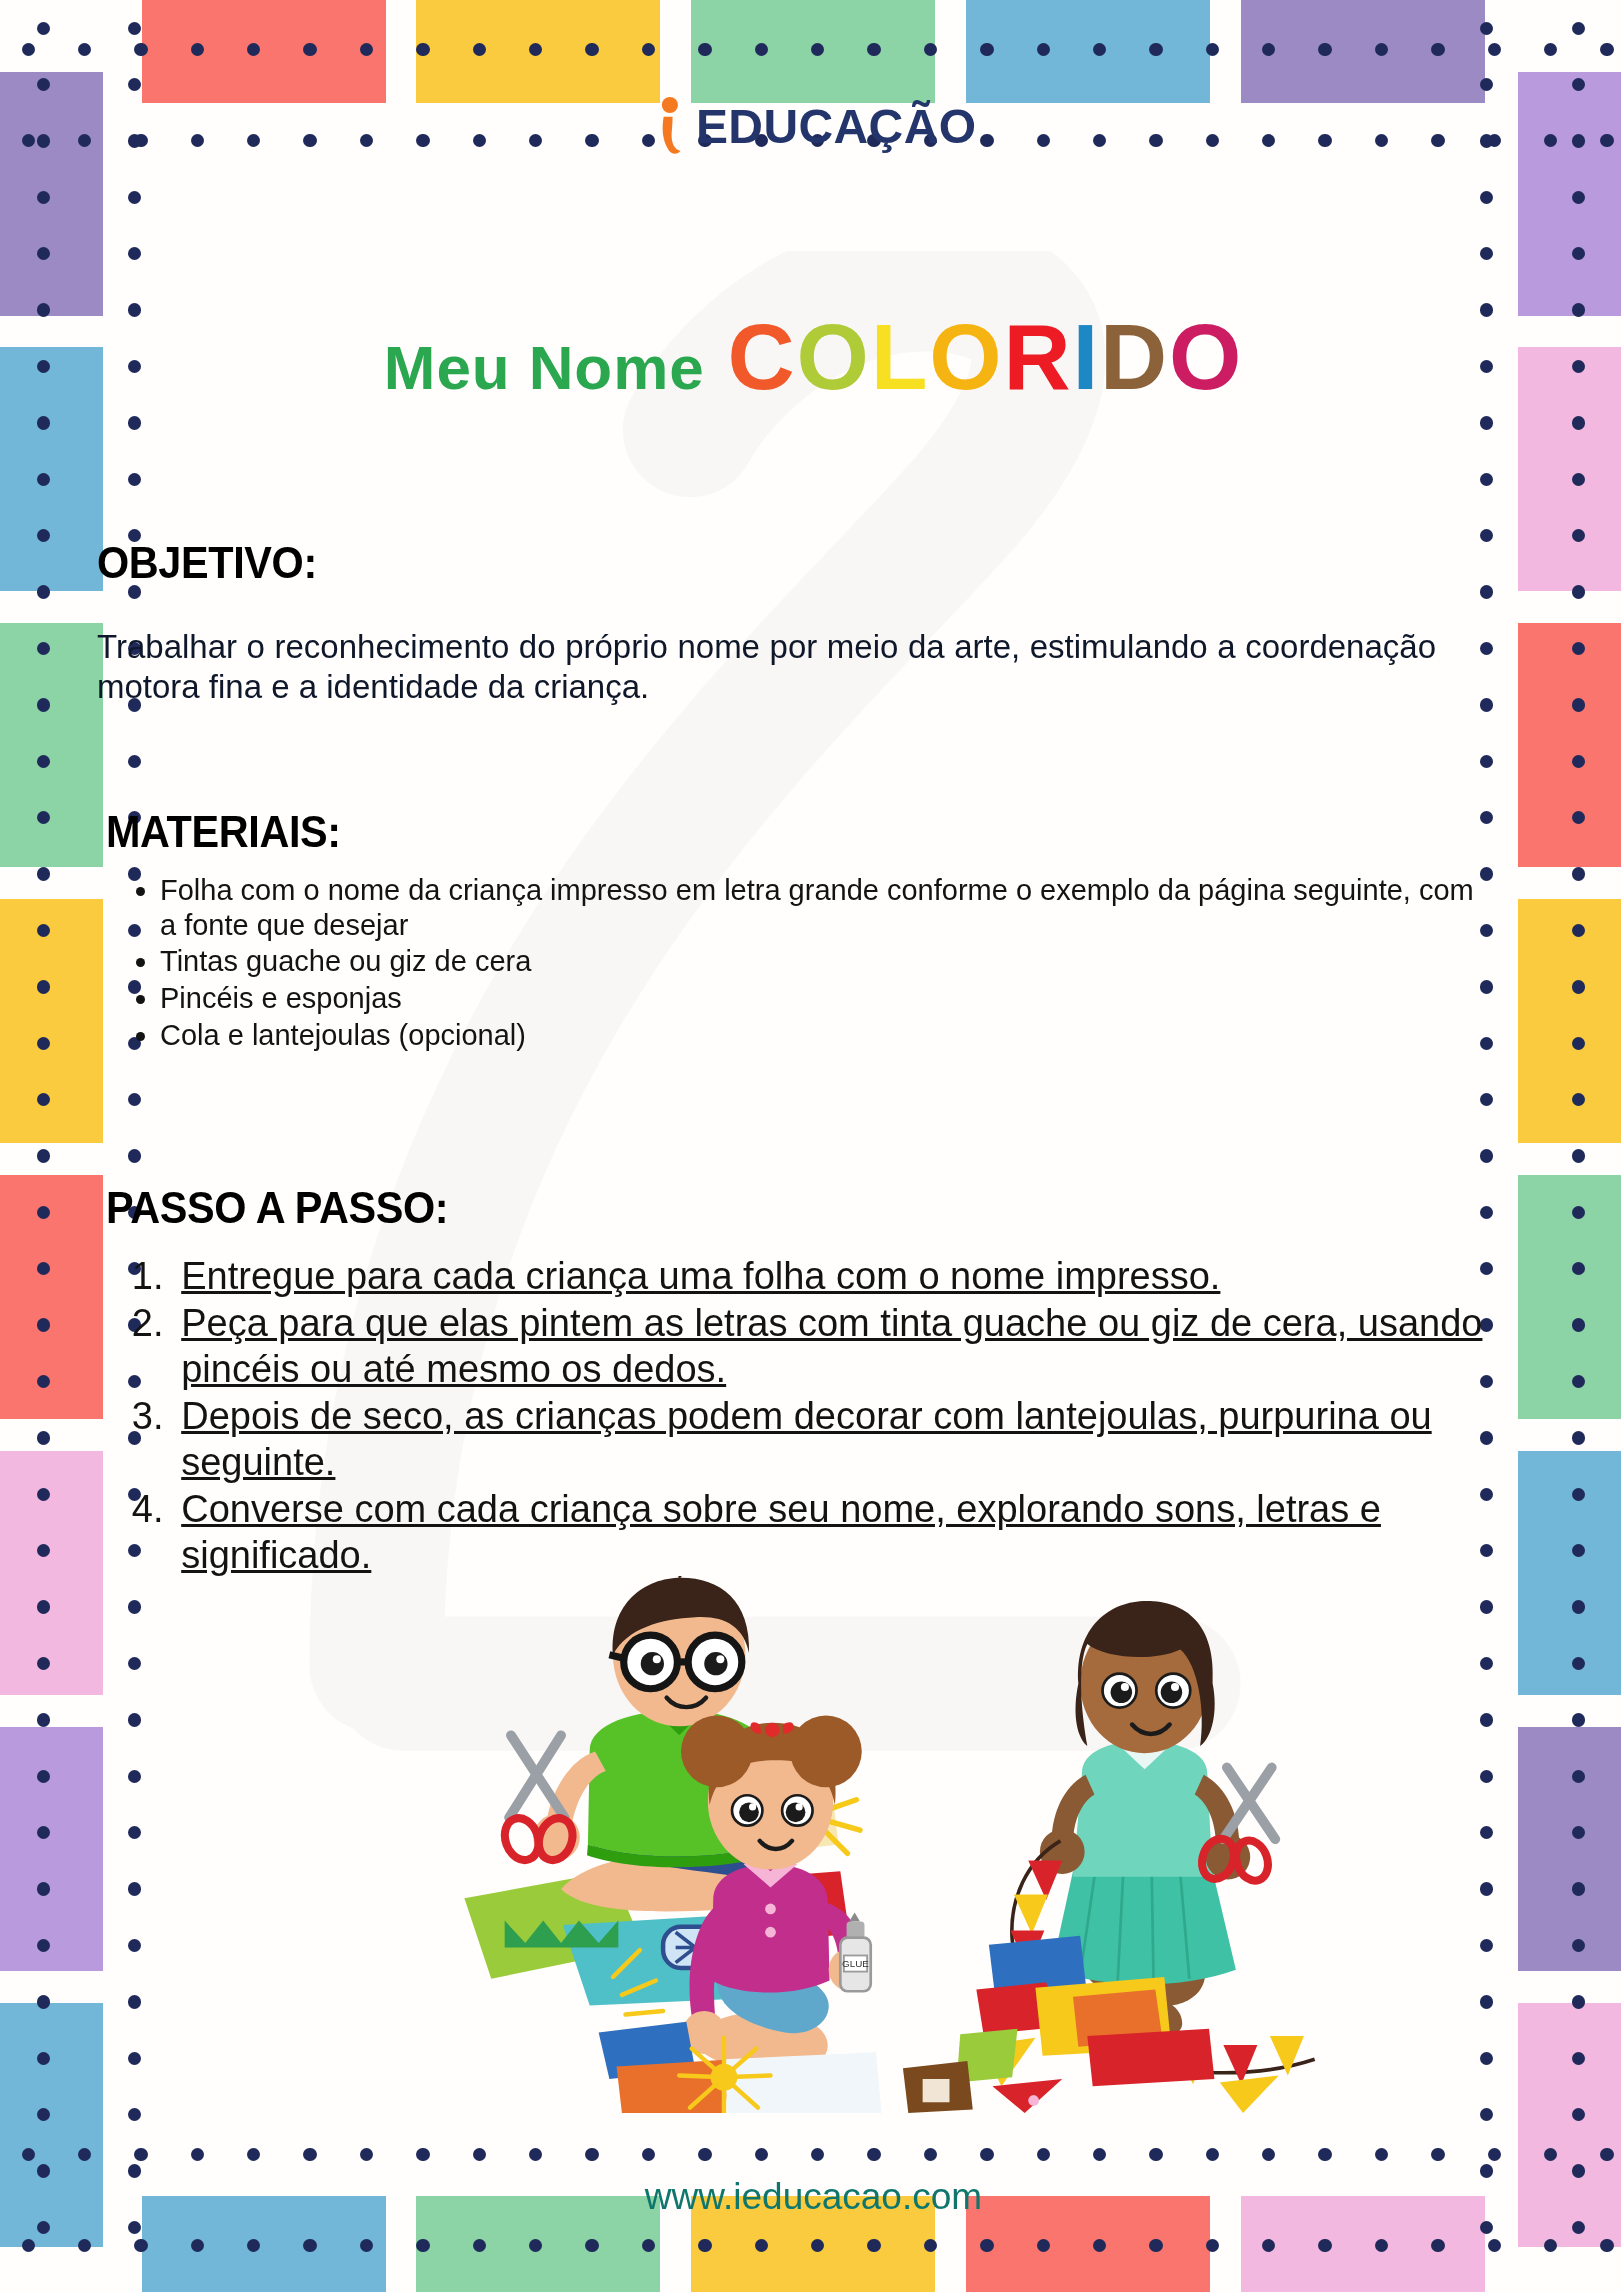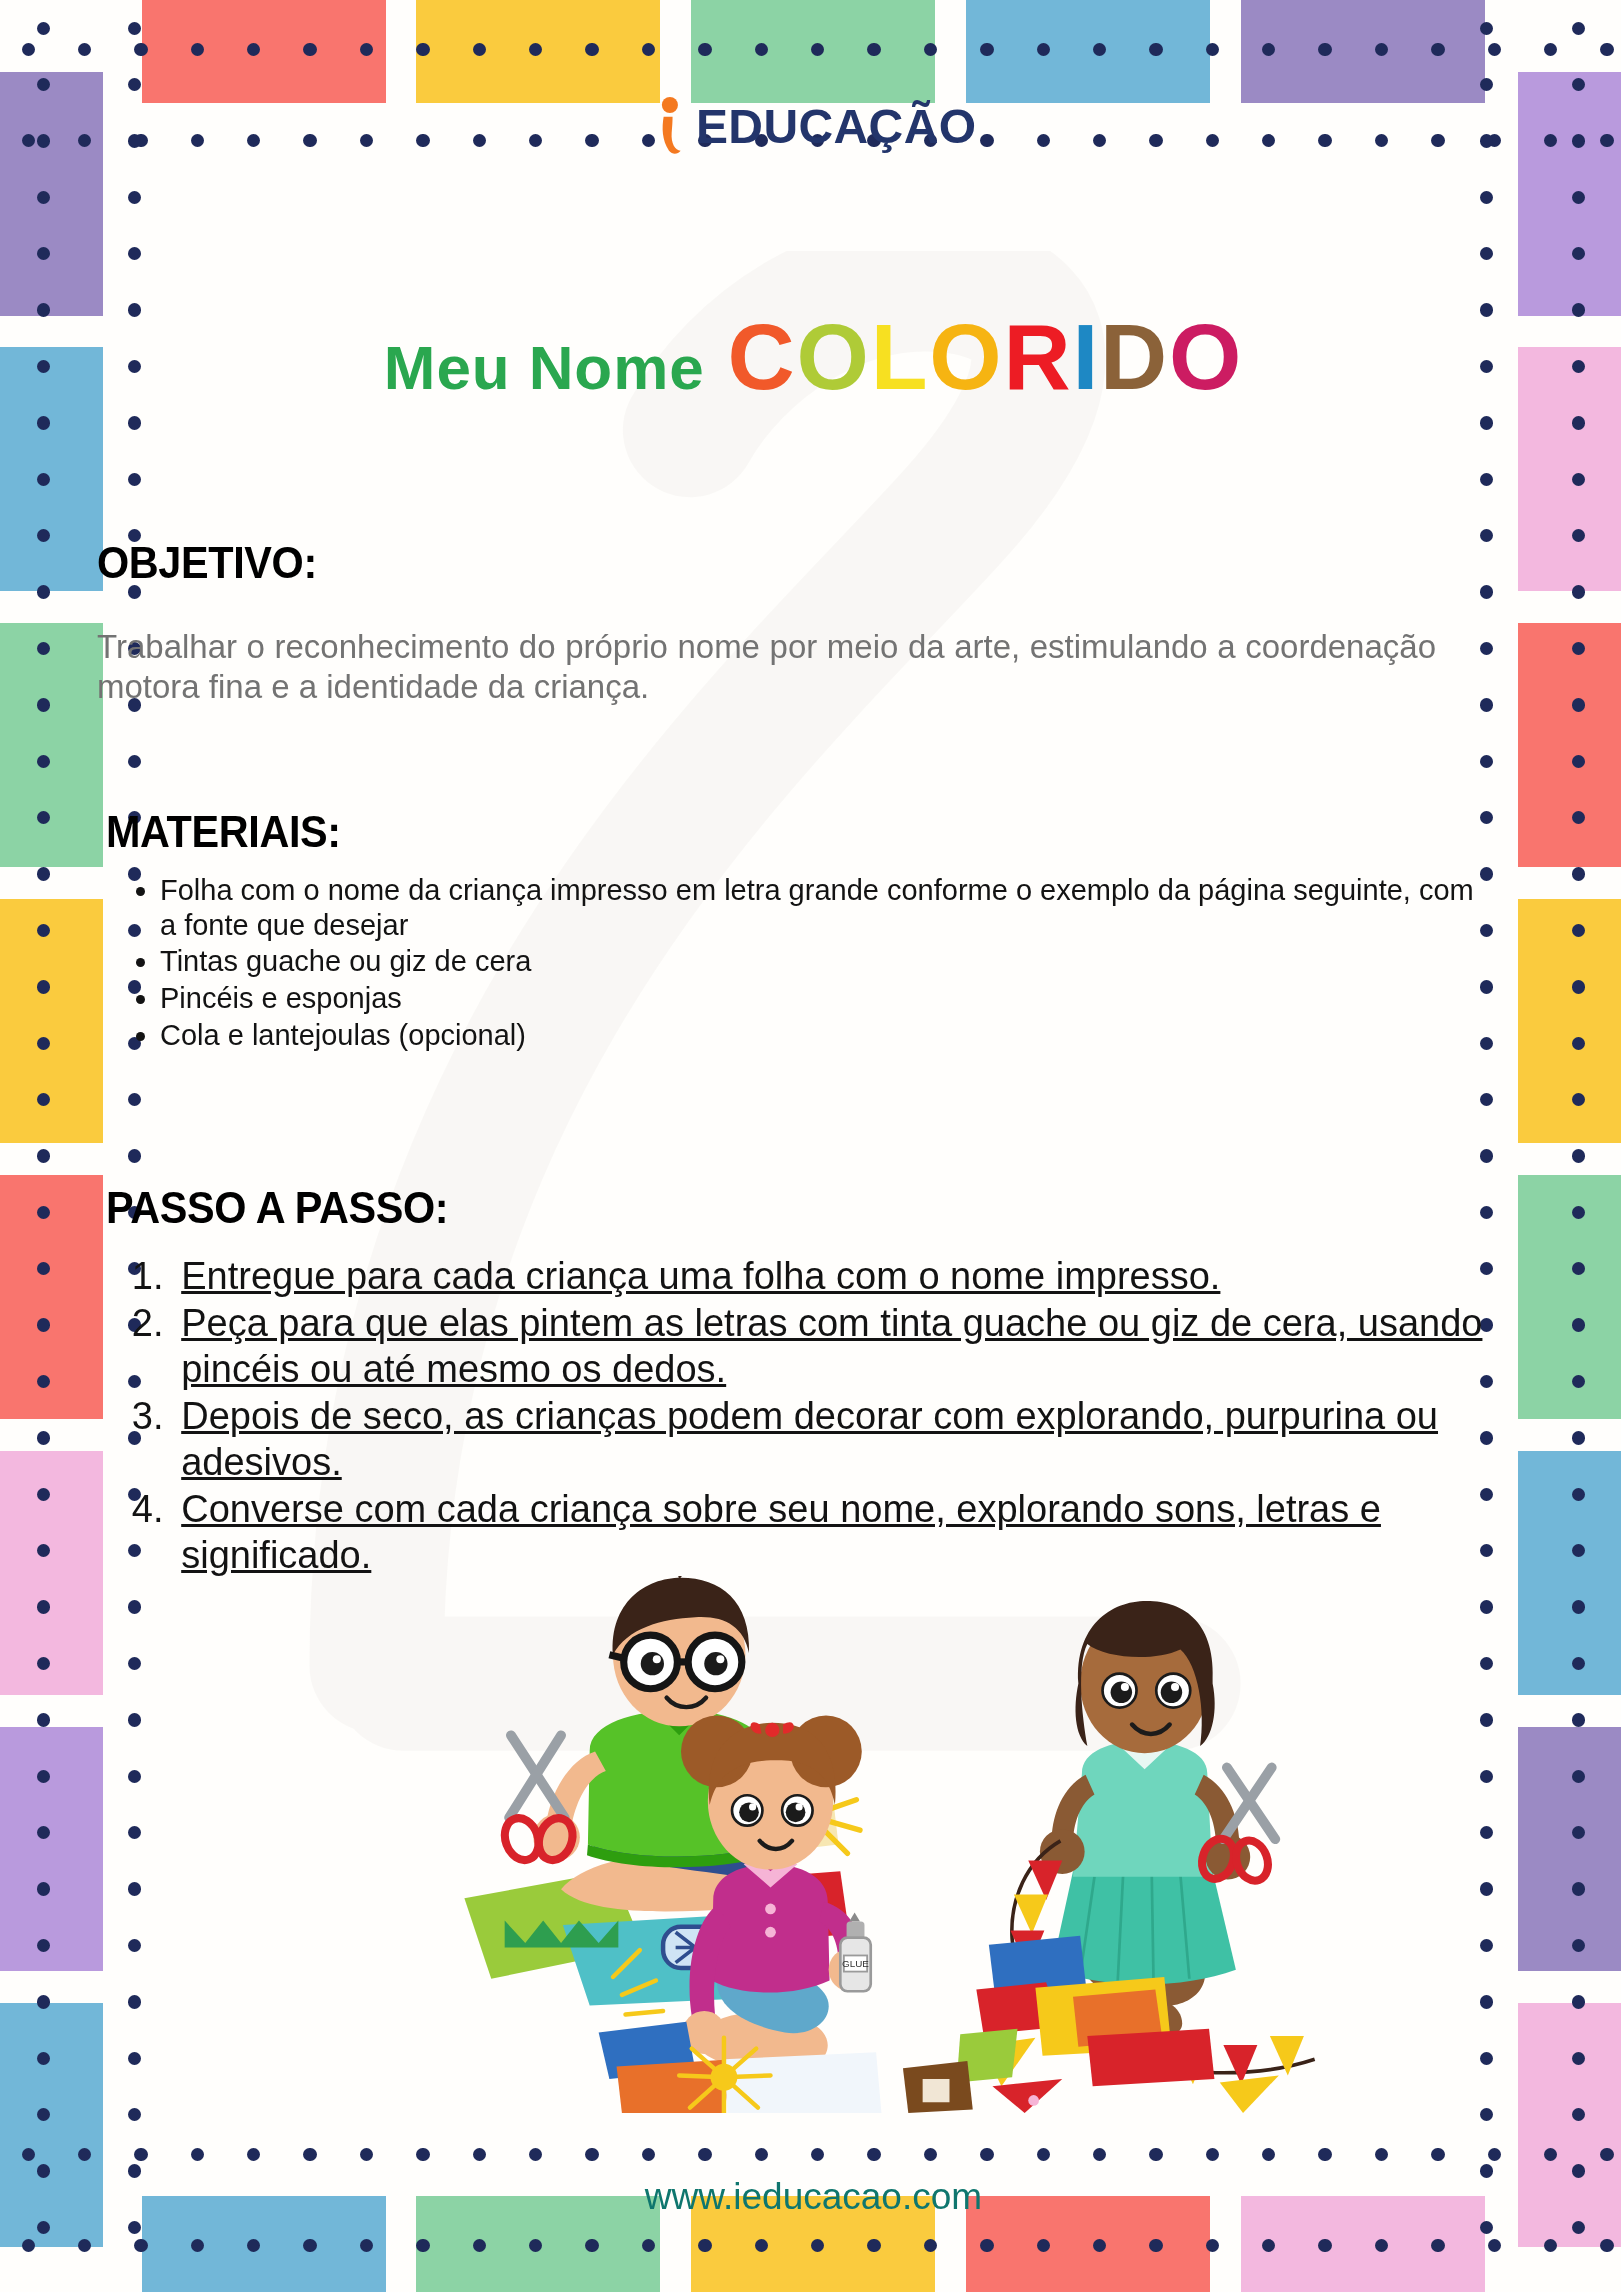--- a/index.html
+++ b/index.html
@@ -101,21 +101,21 @@
     letter-spacing: -0.4px;
     transform: scaleX(.92);
     transform-origin: left center;
   }
 
   
   .para {
     position: absolute;
     font-size: 33px;
     line-height: 1.22;
-    color: #737373;
+    color: #0f172a;
     text-align: justify;
   }
 
   
   .blist {
     position: absolute;
     margin: 0; padding: 0 0 0 54px;
     font-size: 29px; line-height: 1.2;
     color: #131313;
     list-style: disc;
@@ -503,21 +503,21 @@
       <li>Folha com o nome da criança impresso em letra grande conforme o exemplo da página seguinte, com a fonte que desejar</li>
       <li> Tintas guache ou giz de cera</li>
       <li> Pincéis e esponjas</li>
       <li>Cola e lantejoulas (opcional)</li>
     </ul>
 
     <div class="heading" style="left:9px; top:1182px;">PASSO A PASSO:</div>
     <ol class="nlist" style="left:9px; top:1254px; width:1334px;">
       <li>Entregue para cada criança uma folha com o nome impresso.</li>
       <li>Peça para que elas pintem as letras com tinta guache ou giz de cera, usando pincéis ou até mesmo os dedos.</li>
-      <li>Depois de seco, as crianças podem decorar com explorando, purpurina ou adesivos.</li>
+      <li>Depois de seco, as crianças podem decorar com lantejoulas, purpurina ou seguinte.</li>
       <li>Converse com cada criança sobre seu nome, explorando sons, letras e significado.</li>
     </ol>
 
     <svg id="illo" width="878" height="537" viewBox="0 0 980 600">
 
       <polygon points="10,360 175,330 210,415 40,450" fill="#9ACB3B"></polygon>
       <polygon points="300,340 430,330 440,400 310,412" fill="#D8232A"></polygon>
       <polygon points="120,390 370,375 365,470 150,480" fill="#4FC0C7"></polygon>
       <path d="M55 385 L78 410 L98 385 L118 410 L138 385 L160 410 L182 385 L182 415 L55 415 Z" fill="#2E9E4F"></path>
 

